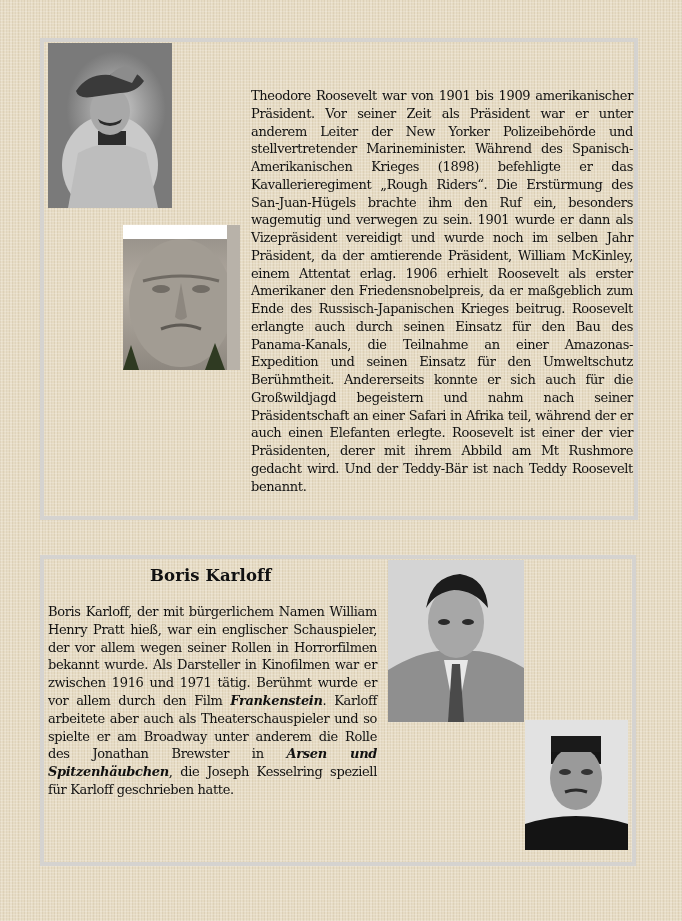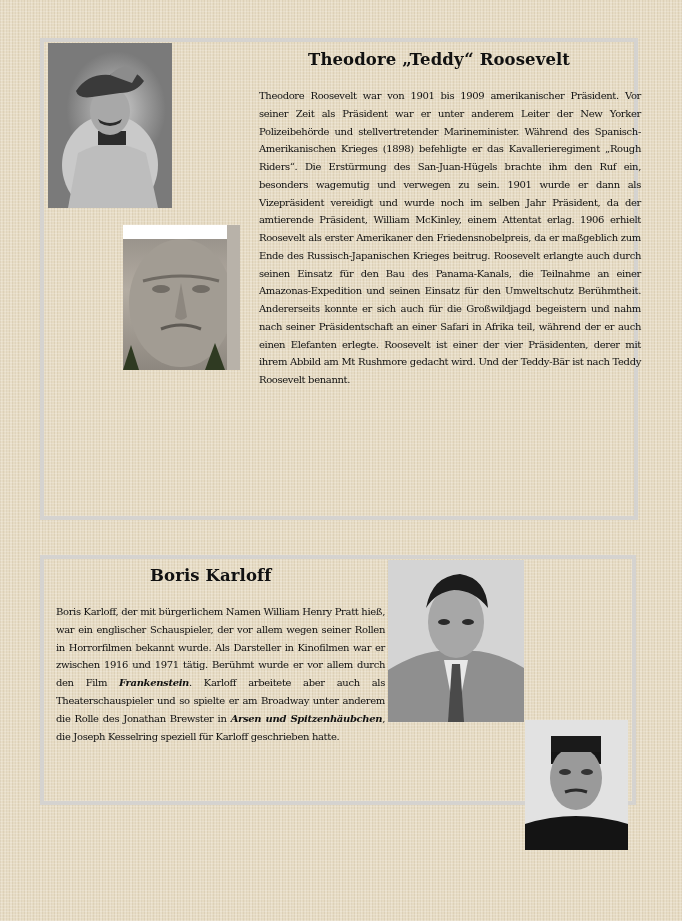--- a/index.html
+++ b/index.html
@@ -12,34 +12,34 @@
       repeating-linear-gradient(90deg, rgba(255,255,255,0.12) 0 2px, rgba(0,0,0,0) 2px 5px);
     font-family: "DejaVu Serif", "Liberation Serif", serif;
     color: #111;
   }
   .box {
     position: absolute;
     border: 4px solid #d5d3d0;
     box-sizing: border-box;
   }
   #box1 { left: 40px; top: 38px; width: 598px; height: 482px; }
-  #box2 { left: 40px; top: 555px; width: 596px; height: 250px; }
+  #box2 { left: 40px; top: 555px; width: 596px; height: 311px; }
 
   .title {
     position: absolute; font-weight: bold; font-size: 16.5px;
     white-space: nowrap; letter-spacing: 0.1px;
   }
   #t1 { left: 264px; top: 8px; }
   #t2 { left: 106px; top: 7px; }
 
   .bio {
-    position: absolute; text-align: justify; font-size: 10px;
+    position: absolute; text-align: justify; font-size: 13px;
     line-height: 17.75px; margin: 0;
     font-family: "DejaVu Serif", serif;
-    letter-spacing: -0.35px; word-spacing: 0px; padding-left: 8px;
+    letter-spacing: -0.35px; word-spacing: 0px;
   }
   #bio1 { left: 207px; top: 45px; width: 382px; }
   #bio2 { left: 4px; top: 44px; width: 329px; line-height: 17.8px; }
   .bio i { font-style: italic; font-weight: bold; }
 
   .photo {
     position: absolute; overflow: hidden;
   }
   #roosevelt-photo { left: 4px; top: 1px; width: 124px; height: 165px;
     background: radial-gradient(ellipse 40% 35% at 55% 40%, #cfcfcf 0%, #9a9a9a 60%, #7a7a7a 100%),
@@ -80,21 +80,20 @@
       <path d="M20 56 Q58 46 96 56" stroke="#6f6a63" stroke-width="3" fill="none"></path>
       <path d="M58 58 L52 92 Q58 98 64 92 Z" fill="#8d877f"></path>
       <path d="M38 104 Q58 96 78 104" stroke="#5e5a54" stroke-width="3" fill="none"></path>
       <ellipse cx="38" cy="64" rx="9" ry="4" fill="#716c65"></ellipse>
       <ellipse cx="78" cy="64" rx="9" ry="4" fill="#716c65"></ellipse>
       <path d="M0 145 L8 120 L16 145 Z" fill="#2f3a22"></path>
       <path d="M82 145 L92 118 L102 145 Z" fill="#2f3a22"></path>
       <rect x="104" y="0" width="13" height="145" fill="#b8b2a9"></rect>
     </svg>
   </div>
-  <div class="title" id="t1">Theodore „Teddy“ Roosevelt</div>
   <p class="bio" id="bio1">Theodore Roosevelt war von 1901 bis 1909 amerikanischer Präsident. Vor seiner Zeit als Präsident war er unter anderem Leiter der New Yorker Polizeibehörde und stellvertretender Marineminister. Während des Spanisch-Amerikanischen Krieges (1898) befehligte er das Kavallerieregiment „Rough Riders“. Die Erstürmung des San-Juan-Hügels brachte ihm den Ruf ein, besonders wagemutig und verwegen zu sein. 1901 wurde er dann als Vizepräsident vereidigt und wurde noch im selben Jahr Präsident, da der amtierende Präsident, William McKinley, einem Attentat erlag. 1906 erhielt Roosevelt als erster Amerikaner den Friedensnobelpreis, da er maßgeblich zum Ende des Russisch-Japanischen Krieges beitrug. Roosevelt erlangte auch durch seinen Einsatz für den Bau des Panama-Kanals, die Teilnahme an einer Amazonas-Expedition und seinen Einsatz für den Umweltschutz Berühmtheit.  Andererseits konnte er sich auch für die Großwildjagd begeistern und nahm nach seiner Präsidentschaft an einer Safari in Afrika teil, während der er auch einen Elefanten erlegte. Roosevelt ist einer der vier Präsidenten, derer mit ihrem Abbild am Mt Rushmore gedacht wird. Und der Teddy-Bär ist nach Teddy Roosevelt benannt.</p>
 </div>
 
 <div class="box" id="box2">
   <div class="title" id="t2">Boris Karloff</div>
   <p class="bio" id="bio2"><span>Boris Karloff, der mit bürgerlichem Namen William Henry Pratt hieß, war ein englischer Schauspieler, der vor allem wegen seiner Rollen in Horrorfilmen bekannt wurde. Als Darsteller in Kinofilmen war er zwischen 1916 und 1971 tätig. Berühmt wurde er vor allem durch den Film </span><i>Frankenstein</i><span>. Karloff arbeitete aber auch als Theaterschauspieler und so spielte er am Broadway unter anderem die Rolle des Jonathan Brewster in </span><i>Arsen und Spitzenhäubchen</i><span>, die Joseph Kesselring speziell für Karloff geschrieben hatte.</span></p>
   <div class="photo" id="karloff-photo" title="Portrait of Boris Karloff in suit and tie">
     <svg viewBox="0 0 136 162" preserveAspectRatio="none">
       <rect x="0" y="0" width="136" height="162" fill="#d4d4d4"></rect>
       <path d="M0 162 L0 110 Q40 86 68 92 Q100 86 136 108 L136 162 Z" fill="#8f8f8f"></path>

